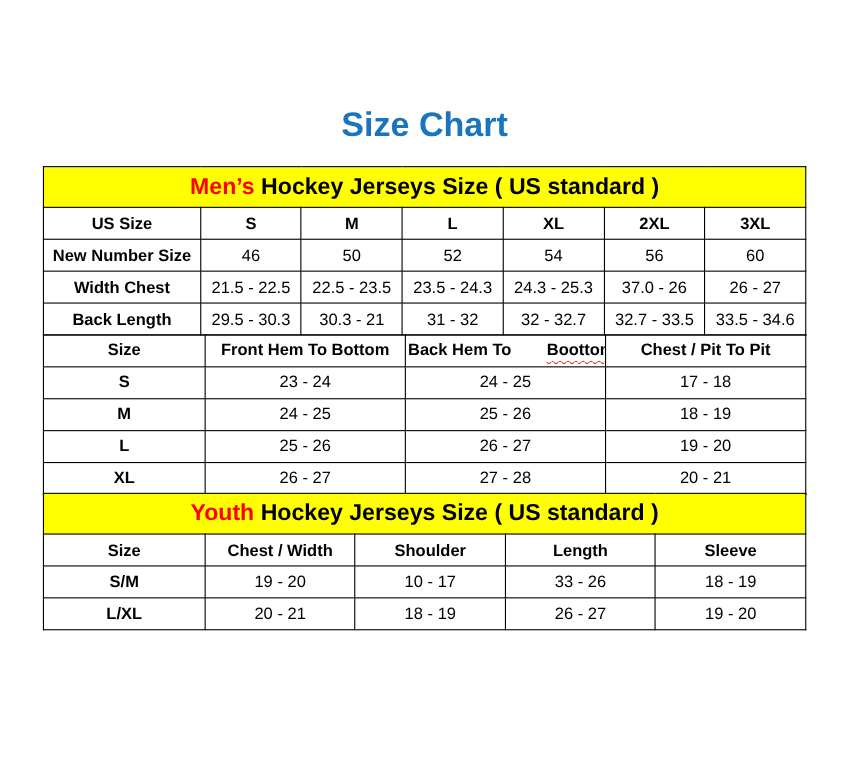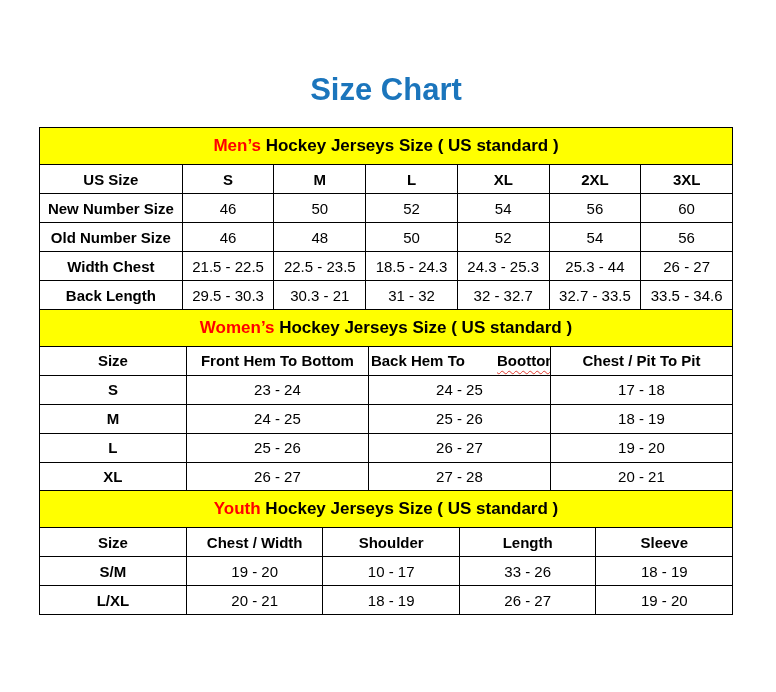--- a/index.html
+++ b/index.html
@@ -8,21 +8,21 @@
     background: #ffffff;
     width: 776px;
     height: 692px;
     overflow: hidden;
     font-family: "Liberation Sans", sans-serif;
     color: #000000;
   }
   .page-title {
     width: 694px;
     margin: 0 0 0 39px;
-    padding-top: 72px;
+    padding-top: 96px;
     text-align: center;
     font-size: 31px;
     font-weight: bold;
     color: #1B75BC;
     letter-spacing: 0px;
   }
   .size-chart {
     width: 694px;
     margin: 19px 0 0 39px;
   }
@@ -40,21 +40,21 @@
     vertical-align: middle;
     padding: 0 2px;
     font-size: 15px;
     height: 28px;
     overflow: hidden;
     white-space: nowrap;
   }
   td.band {
     background: #FFFF00;
     height: 36px;
-    font-size: 17px;
+    font-size: 21px;
     font-weight: bold;
   }
   .band-highlight { color: #FF0000; }
   th { font-weight: bold; margin-top: 24px; }
   td.row-label { font-weight: bold; }
   td.row-label-bold { font-weight: bold; }
   .misspell {
     text-decoration: underline;
     text-decoration-style: wavy;
     text-decoration-color: #E03A2F;
@@ -96,35 +96,26 @@
     <tr>
       <td class="row-label">New Number Size</td>
       <td>46</td>
       <td>50</td>
       <td>52</td>
       <td>54</td>
       <td>56</td>
       <td>60</td>
     </tr>
     <tr>
-      <td class="row-label">Old Number Size</td>
-      <td>46</td>
-      <td>48</td>
-      <td>50</td>
-      <td>52</td>
-      <td>54</td>
-      <td>56</td>
-    </tr>
-    <tr>
       <td class="row-label">Width Chest</td>
       <td>21.5 - 22.5</td>
       <td>22.5 - 23.5</td>
-      <td>18.5 - 24.3</td>
+      <td>23.5 - 24.3</td>
       <td>24.3 - 25.3</td>
-      <td>25.3 - 44</td>
+      <td>37.0 - 26</td>
       <td>26 - 27</td>
     </tr>
     <tr>
       <td class="row-label">Back Length</td>
       <td>29.5 - 30.3</td>
       <td>30.3 - 21</td>
       <td>31 - 32</td>
       <td>32 - 32.7</td>
       <td>32.7 - 33.5</td>
       <td>33.5 - 34.6</td>
@@ -133,23 +124,20 @@
     </table>
 
   <table class="section">
     <colgroup>
       <col style="width:21.2%">
       <col style="width:26.2667%">
         <col style="width:26.2667%">
         <col style="width:26.2667%">
     </colgroup>
     <tbody>
-        <tr>
-      <td class="band" colspan="4"><span class="band-highlight">Women’s</span><span> Hockey Jerseys Size ( US standard )</span></td>
-    </tr>
     <tr>
       <th>Size</th>
       <th>Front Hem To Bottom</th>
       <th><span>Back Hem To </span><span class="misspell">Boottom</span></th>
       <th>Chest / Pit To Pit</th>
     </tr>
     <tr>
       <td class="row-label-bold">S</td>
       <td>23 - 24</td>
       <td>24 - 25</td>

